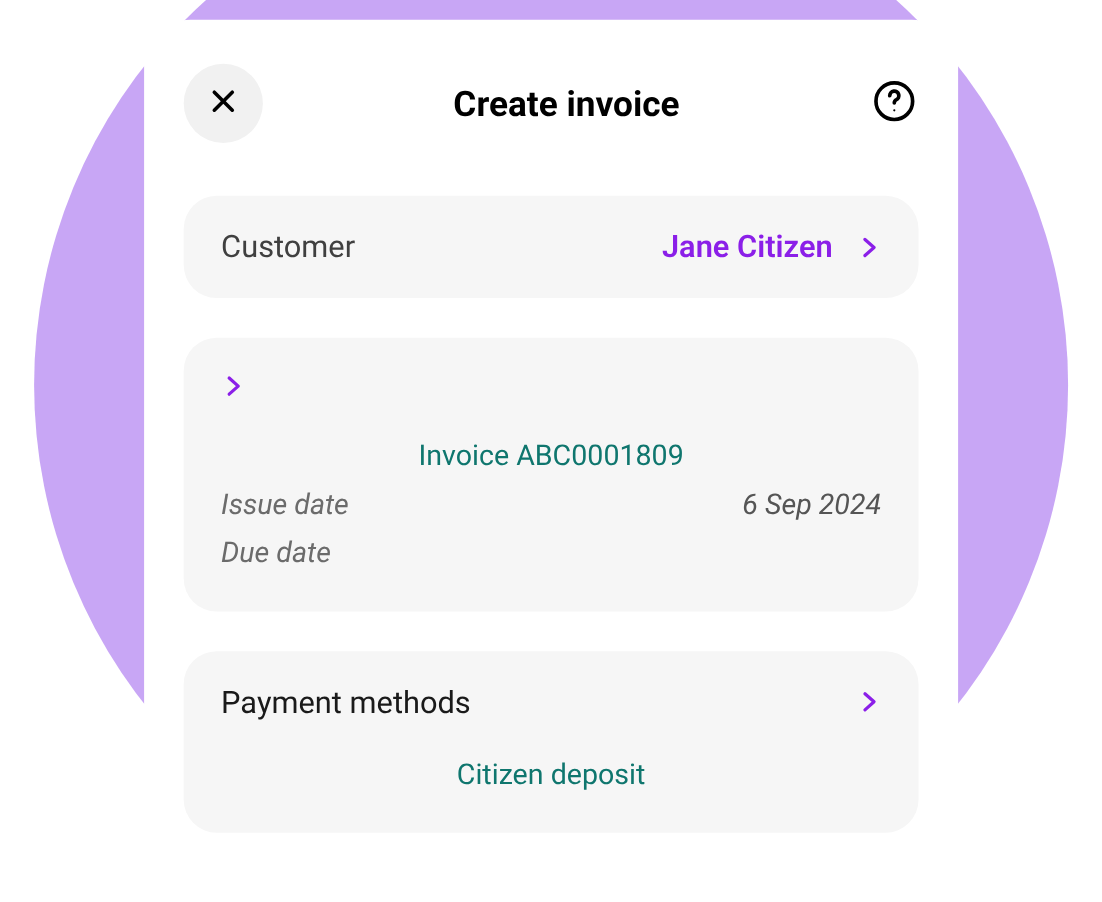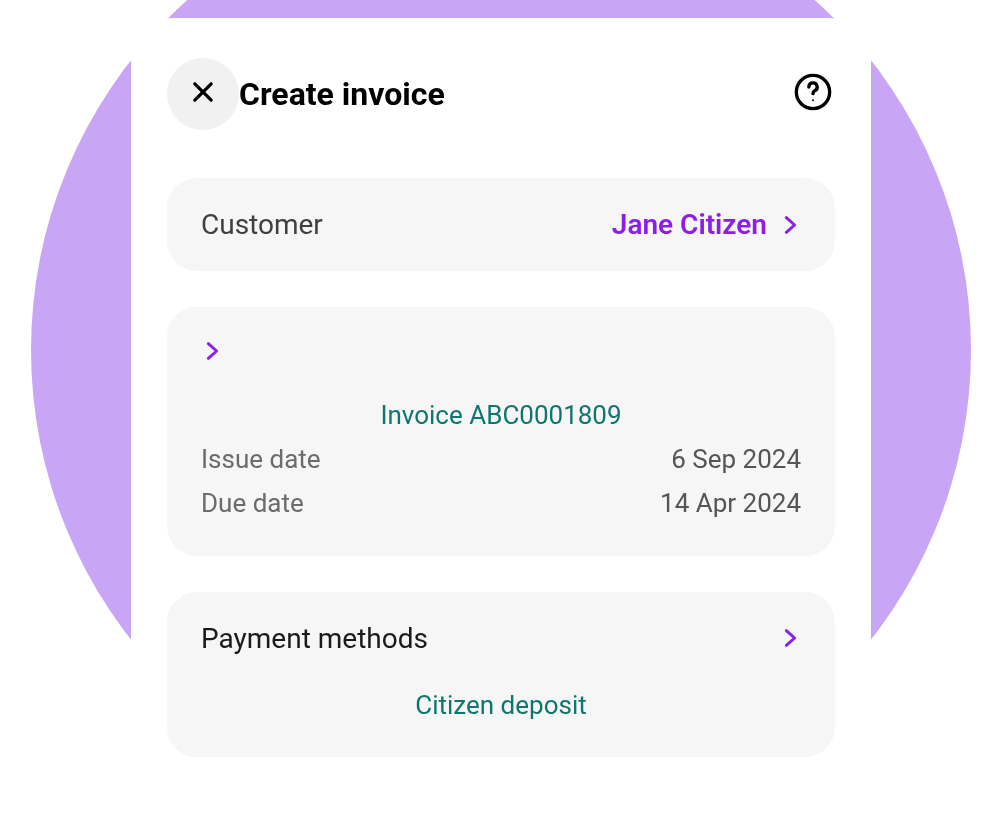--- a/index.html
+++ b/index.html
@@ -57,21 +57,21 @@
       display: flex;
       align-items: center;
       justify-content: center;
       cursor: pointer;
     }
 
     .title {
       font-size: 32px;
       font-weight: 700;
       color: #000;
-      text-align: left;
+      text-align: center;
       flex: 1;
     }
 
     .help-btn {
       width: 44px;
       height: 44px;
       display: flex;
       align-items: center;
       justify-content: center;
       cursor: pointer;
@@ -95,21 +95,21 @@
       font-weight: 400;
       color: #404040;
     }
 
     .row-value-accent {
       font-size: 28px;
       font-weight: 600;
       color: #8b1fe8;
       display: flex;
       align-items: center;
-      gap: 12px;
+      gap: 22px;
     }
 
     .chevron {
       display: flex;
       align-items: center;
     }
 
     .section-header {
       display: flex;
       align-items: center;
@@ -129,20 +129,21 @@
       line-height: 1.7;
       text-align: center;
     }
 
     .detail-row {
       display: flex;
       justify-content: space-between;
       font-size: 26px;
       color: #6b6b6b;
       line-height: 1.7;
+      font-style: italic;
     }
 
     .detail-value {
       color: #555;
     }
   </style>
 </head>
 <body>
 
 <div class="bg-circle"></div>
@@ -192,21 +193,20 @@
         </svg>
       </span>
     </div>
     <div class="detail-line">Invoice ABC0001809</div>
     <div class="detail-row">
       <span>Issue date</span>
       <span class="detail-value">6 Sep 2024</span>
     </div>
     <div class="detail-row">
       <span>Due date</span>
-      <span class="detail-value">14 Apr 2024</span>
     </div>
   </div>
 
   <div class="section">
     <div class="section-header">
       <div class="section-title">Payment methods</div>
       <span class="chevron">
         <svg width="22" height="28" viewBox="0 0 24 24" fill="none" stroke="#8b1fe8" stroke-width="3.2" stroke-linecap="round" stroke-linejoin="round">
           <polyline points="8 4 17 12 8 20"></polyline>
         </svg>

